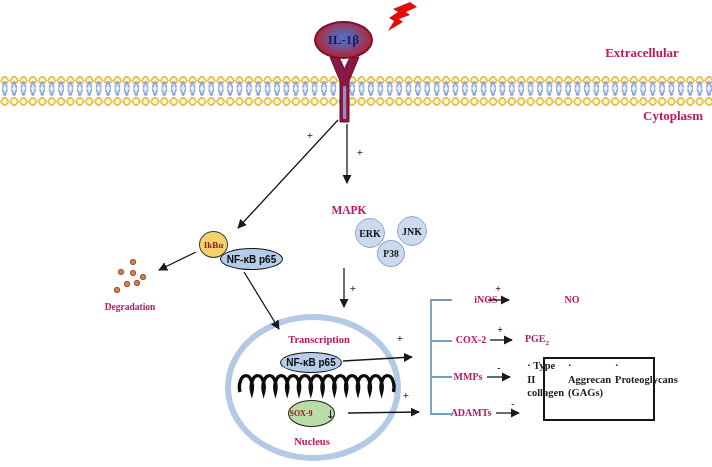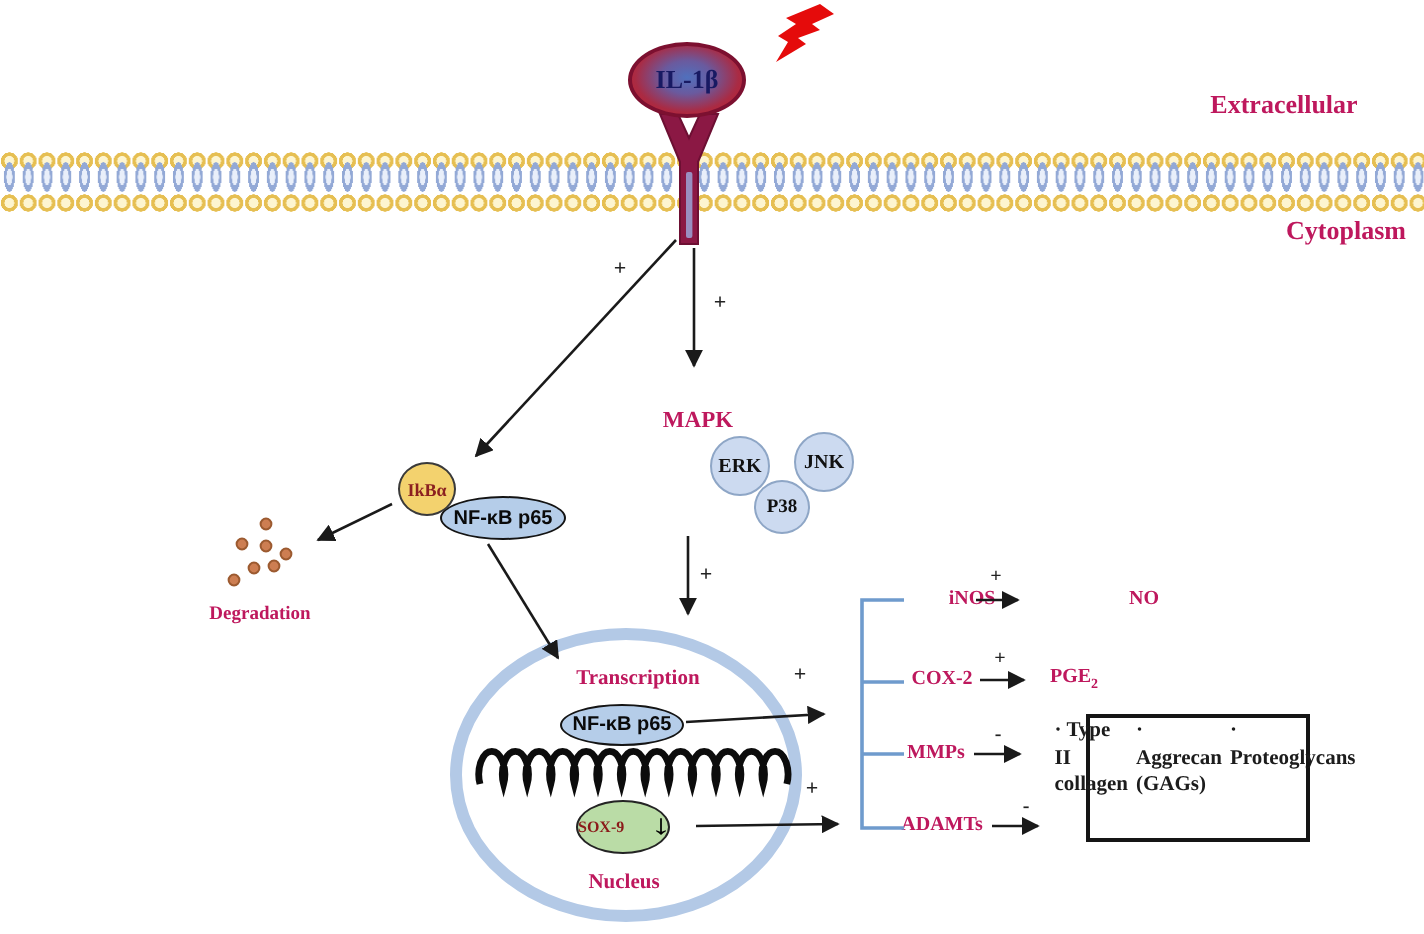--- a/index.html
+++ b/index.html
@@ -42,21 +42,21 @@
   .nfkb.cyto{left:220px;top:248px;width:63px;height:22px;}
   .nfkb.nuc{left:280px;top:352px;width:62px;height:21px;}
   .kinase{background:var(--node-blue-fill,#ccdaf0);border:1.3px solid var(--node-blue-border,#8ea6c6);
     color:#111;font-size:10px;margin-left:47px;}
   .erk{left:308px;top:218px;width:30px;height:30px;}
   .jnk{left:350px;top:216px;width:30px;height:30px;}
   .p38{left:330px;top:240px;width:28px;height:27px;font-size:9.5px;}
   .nucleus-circle{position:absolute;left:225px;top:314px;width:176px;height:147px;
     border:6px solid var(--nucleus-border,#b3c9e6);border-radius:50%;box-sizing:border-box;background:#fff;}
   .sox9{left:288px;top:400px;width:47px;height:27px;background:var(--sox9-fill,#badca6);
-    border:1.8px solid #242424;color:#8b1a1a;font-size:8px;gap:14px;justify-content:space-between;}
+    border:1.8px solid #242424;color:#8b1a1a;font-size:8px;gap:14px;}
   .sox9 .dn{color:#000;font-size:14px;font-weight:bold;transform:scale(1.5,1);display:inline-block;}
 
   
   .t-lbl{font-size:10px;}
   sub{font-size:7px;}
 
   
   .matrix-box{position:absolute;left:543px;top:357px;width:112px;height:64px;
     border:2px solid #151515;box-sizing:border-box;background:#fff;
     display:flex;justify-content:center;padding-left:7px;gap:4px;}

